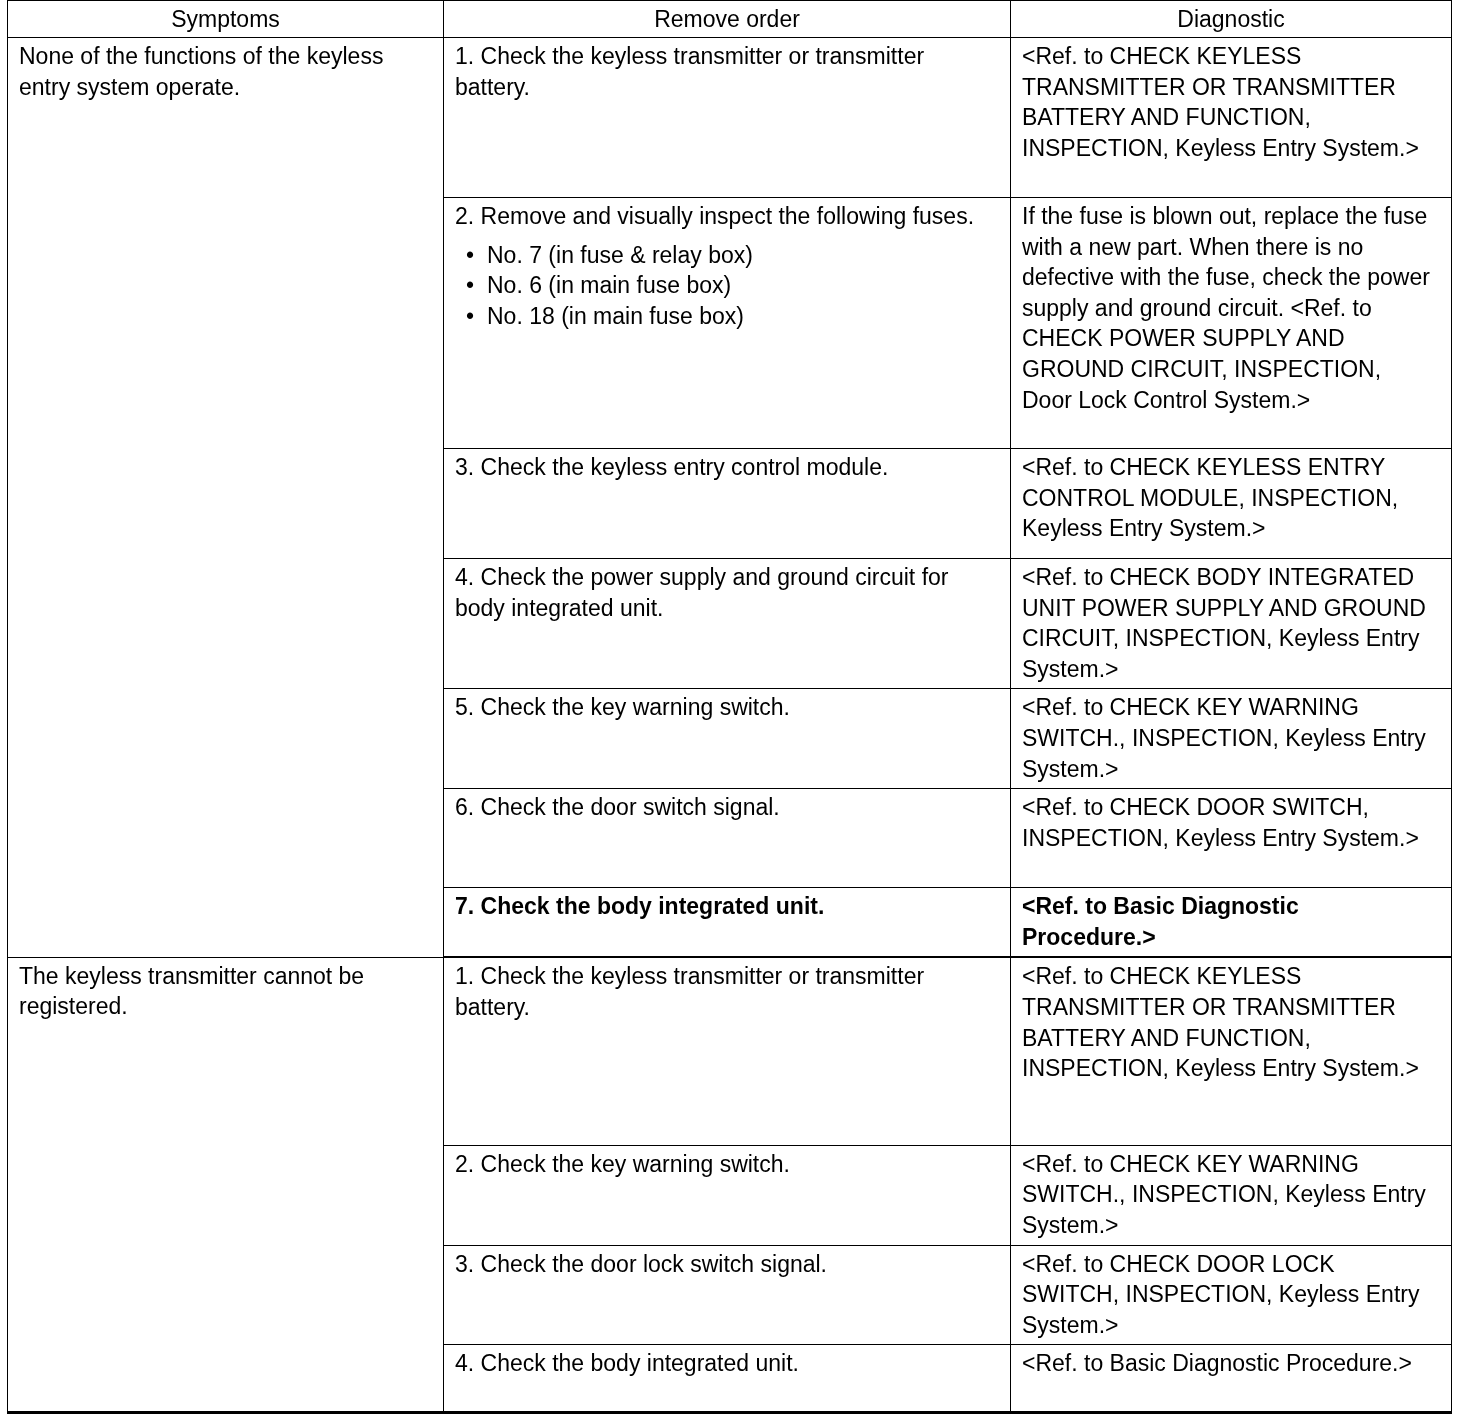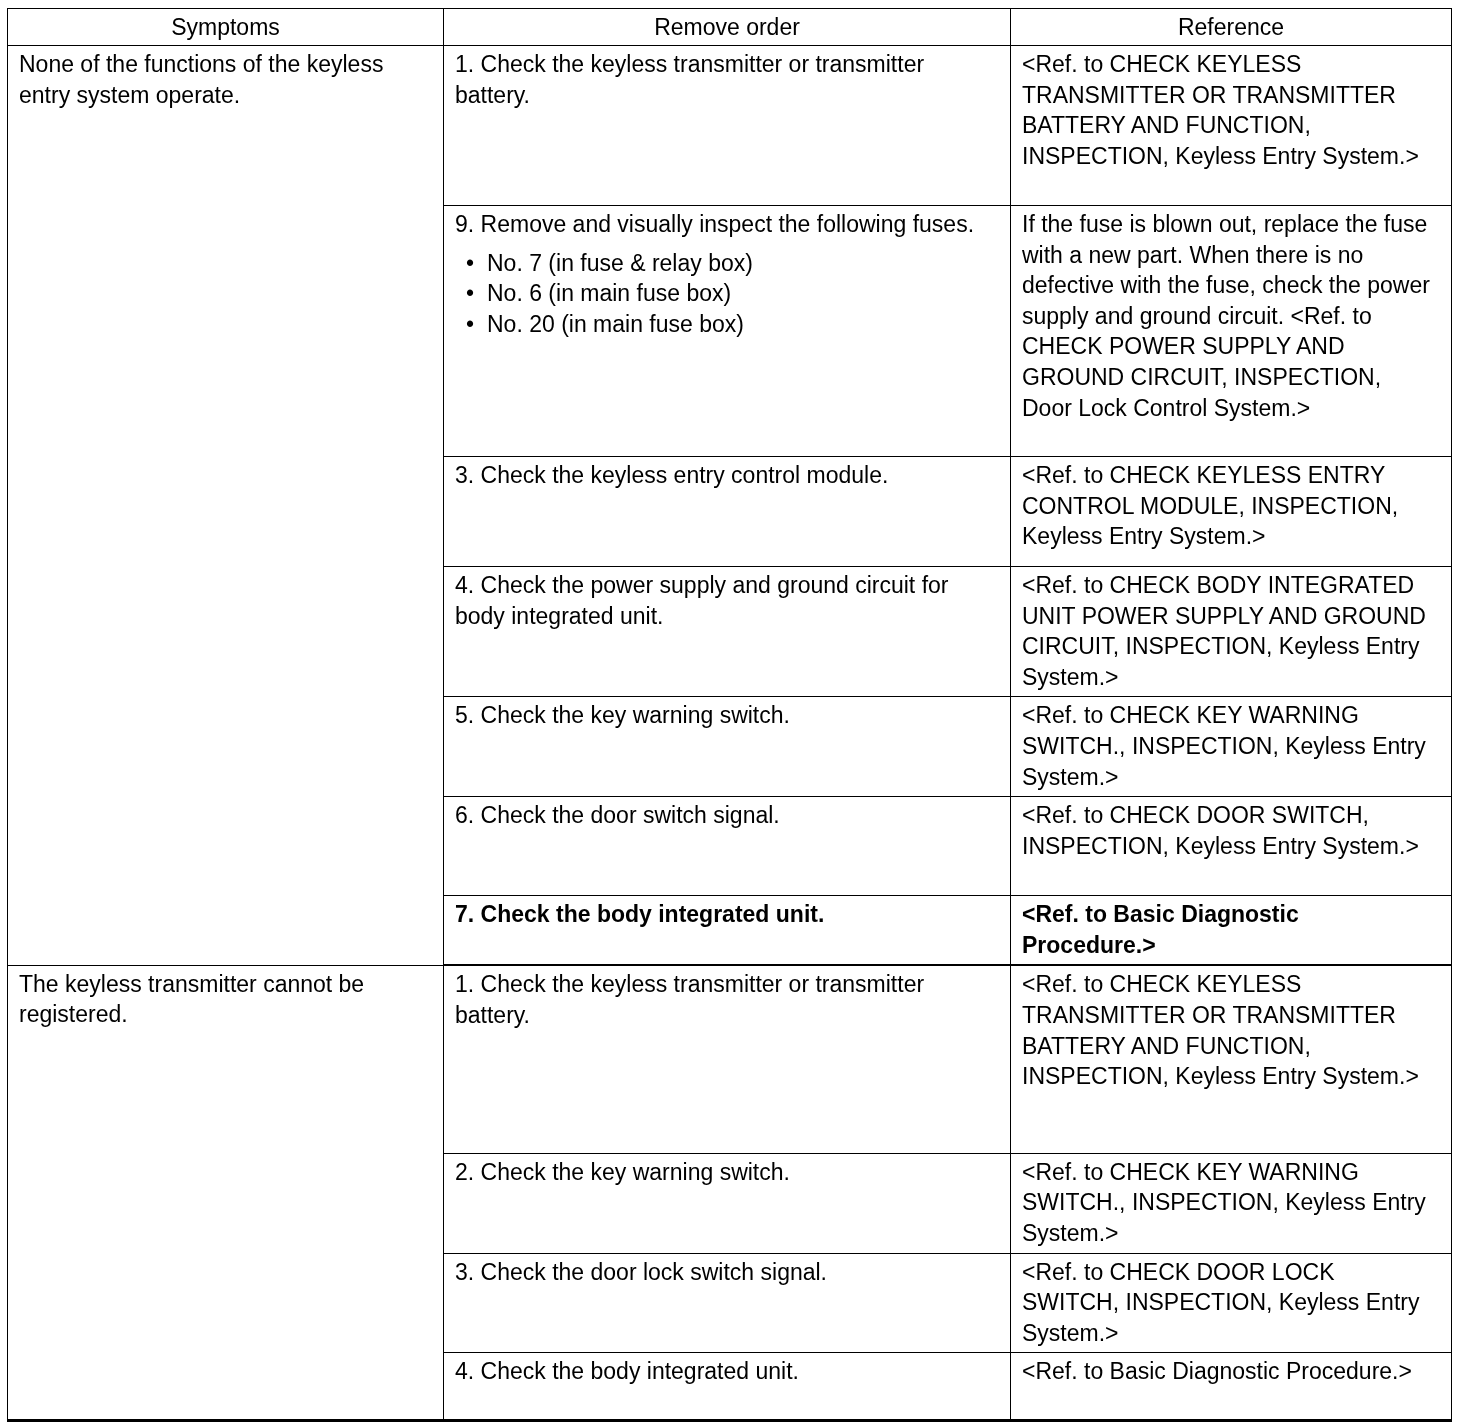--- a/index.html
+++ b/index.html
@@ -1,17 +1,17 @@
 <!DOCTYPE html>
 <html><head>
 <meta charset="utf-8">
 <style>
   html, body { margin: 0; padding: 0; background: #ffffff; }
   body { width: 1472px; height: 1422px; position: relative; font-family: "Liberation Sans", sans-serif; color: #000; }
-  table.doc { position: absolute; left: 7px; top: 8px; width: 1444px; border-collapse: collapse; table-layout: fixed; }
+  table.doc { position: absolute; left: 7px; top: 0; width: 1444px; border-collapse: collapse; table-layout: fixed; }
   table.doc td, table.doc th { border: 1.5px solid #000; vertical-align: top; font-size: 23px; line-height: 30.6px; padding: 3px 18px 4px 11px; font-weight: normal; text-align: left; }
   table.doc th { text-align: center; padding: 2px 10px 2px 10px; line-height: 32px; }
   table.doc tr.group-end td { border-bottom: 2.5px solid #000; font-weight: bold; }
   table.doc { border-bottom: 3px solid #000; }
   .c1 { width: 436px; }
   .c2 { width: 567px; }
   .c3 { width: 441px; }
   ul.fuses { list-style: none; margin: 8px; padding: 0; }
   ul.fuses li { padding-left: 24px; position: relative; }
   ul.fuses li::before { content: "\2022"; position: absolute; left: 3px; }
@@ -23,37 +23,37 @@
 <table class="doc">
   <colgroup>
     <col class="c1">
       <col class="c2">
       <col class="c3">
   </colgroup>
   <thead>
     <tr>
       <th>Symptoms</th>
       <th>Remove order</th>
-      <th>Reference</th>
+      <th>Diagnostic</th>
     </tr>
   </thead>
   <tbody>
 
     <tr style="height:160px">
       <td rowspan="7">None of the functions of the keyless entry system operate.</td>
       <td>1. Check the keyless transmitter or transmitter battery.</td>
       <td class="cell-ref">&lt;Ref. to CHECK KEYLESS TRANSMITTER OR TRANSMITTER BATTERY AND FUNCTION, INSPECTION, Keyless Entry System.&gt;</td>
     </tr>
     <tr style="height:251px">
       <td>
-        <div>9. Remove and visually inspect the following fuses.</div>
+        <div>2. Remove and visually inspect the following fuses.</div>
         <ul class="fuses">
           <li>No. 7 (in fuse &amp; relay box)</li>
           <li>No. 6 (in main fuse box)</li>
-          <li>No. 20 (in main fuse box)</li>
+          <li>No. 18 (in main fuse box)</li>
         </ul>
       </td>
       <td class="cell-ref">If the fuse is blown out, replace the fuse with a new part. When there is no defective with the fuse, check the power supply and ground circuit. &lt;Ref. to CHECK POWER SUPPLY AND GROUND CIRCUIT, INSPECTION, Door Lock Control System.&gt;</td>
     </tr>
     <tr style="height:110px">
       <td>3. Check the keyless entry control module.</td>
       <td class="cell-ref">&lt;Ref. to CHECK KEYLESS ENTRY CONTROL MODULE, INSPECTION, Keyless Entry System.&gt;</td>
     </tr>
     <tr style="height:129px">
       <td>4. Check the power supply and ground circuit for body integrated unit.</td>

